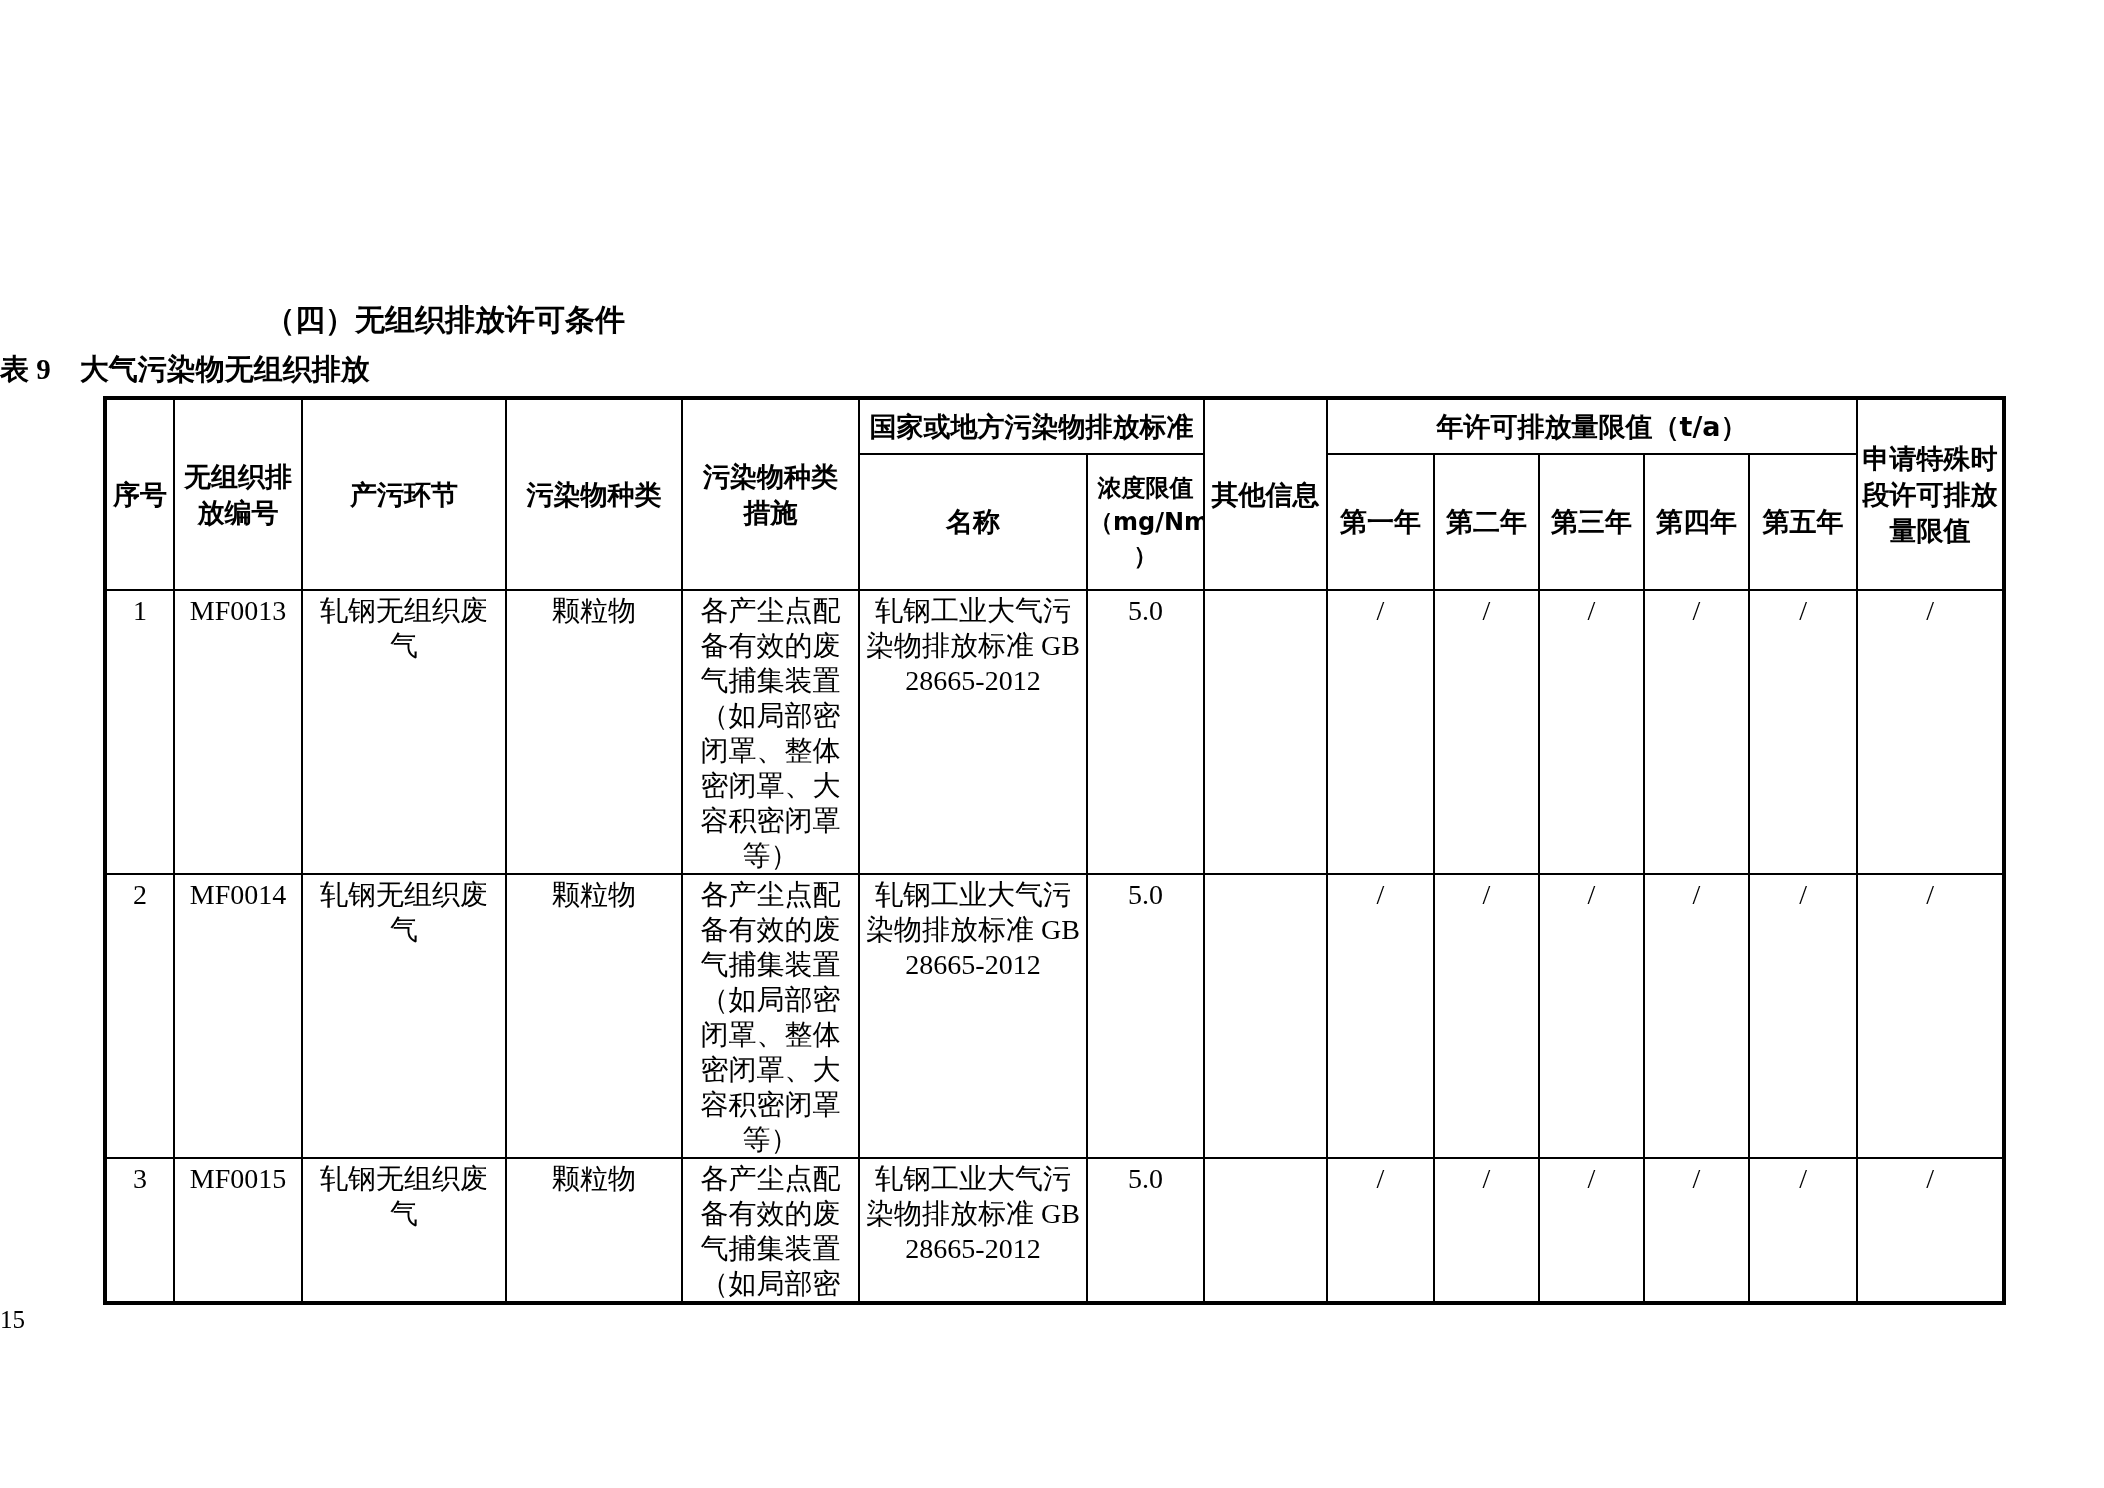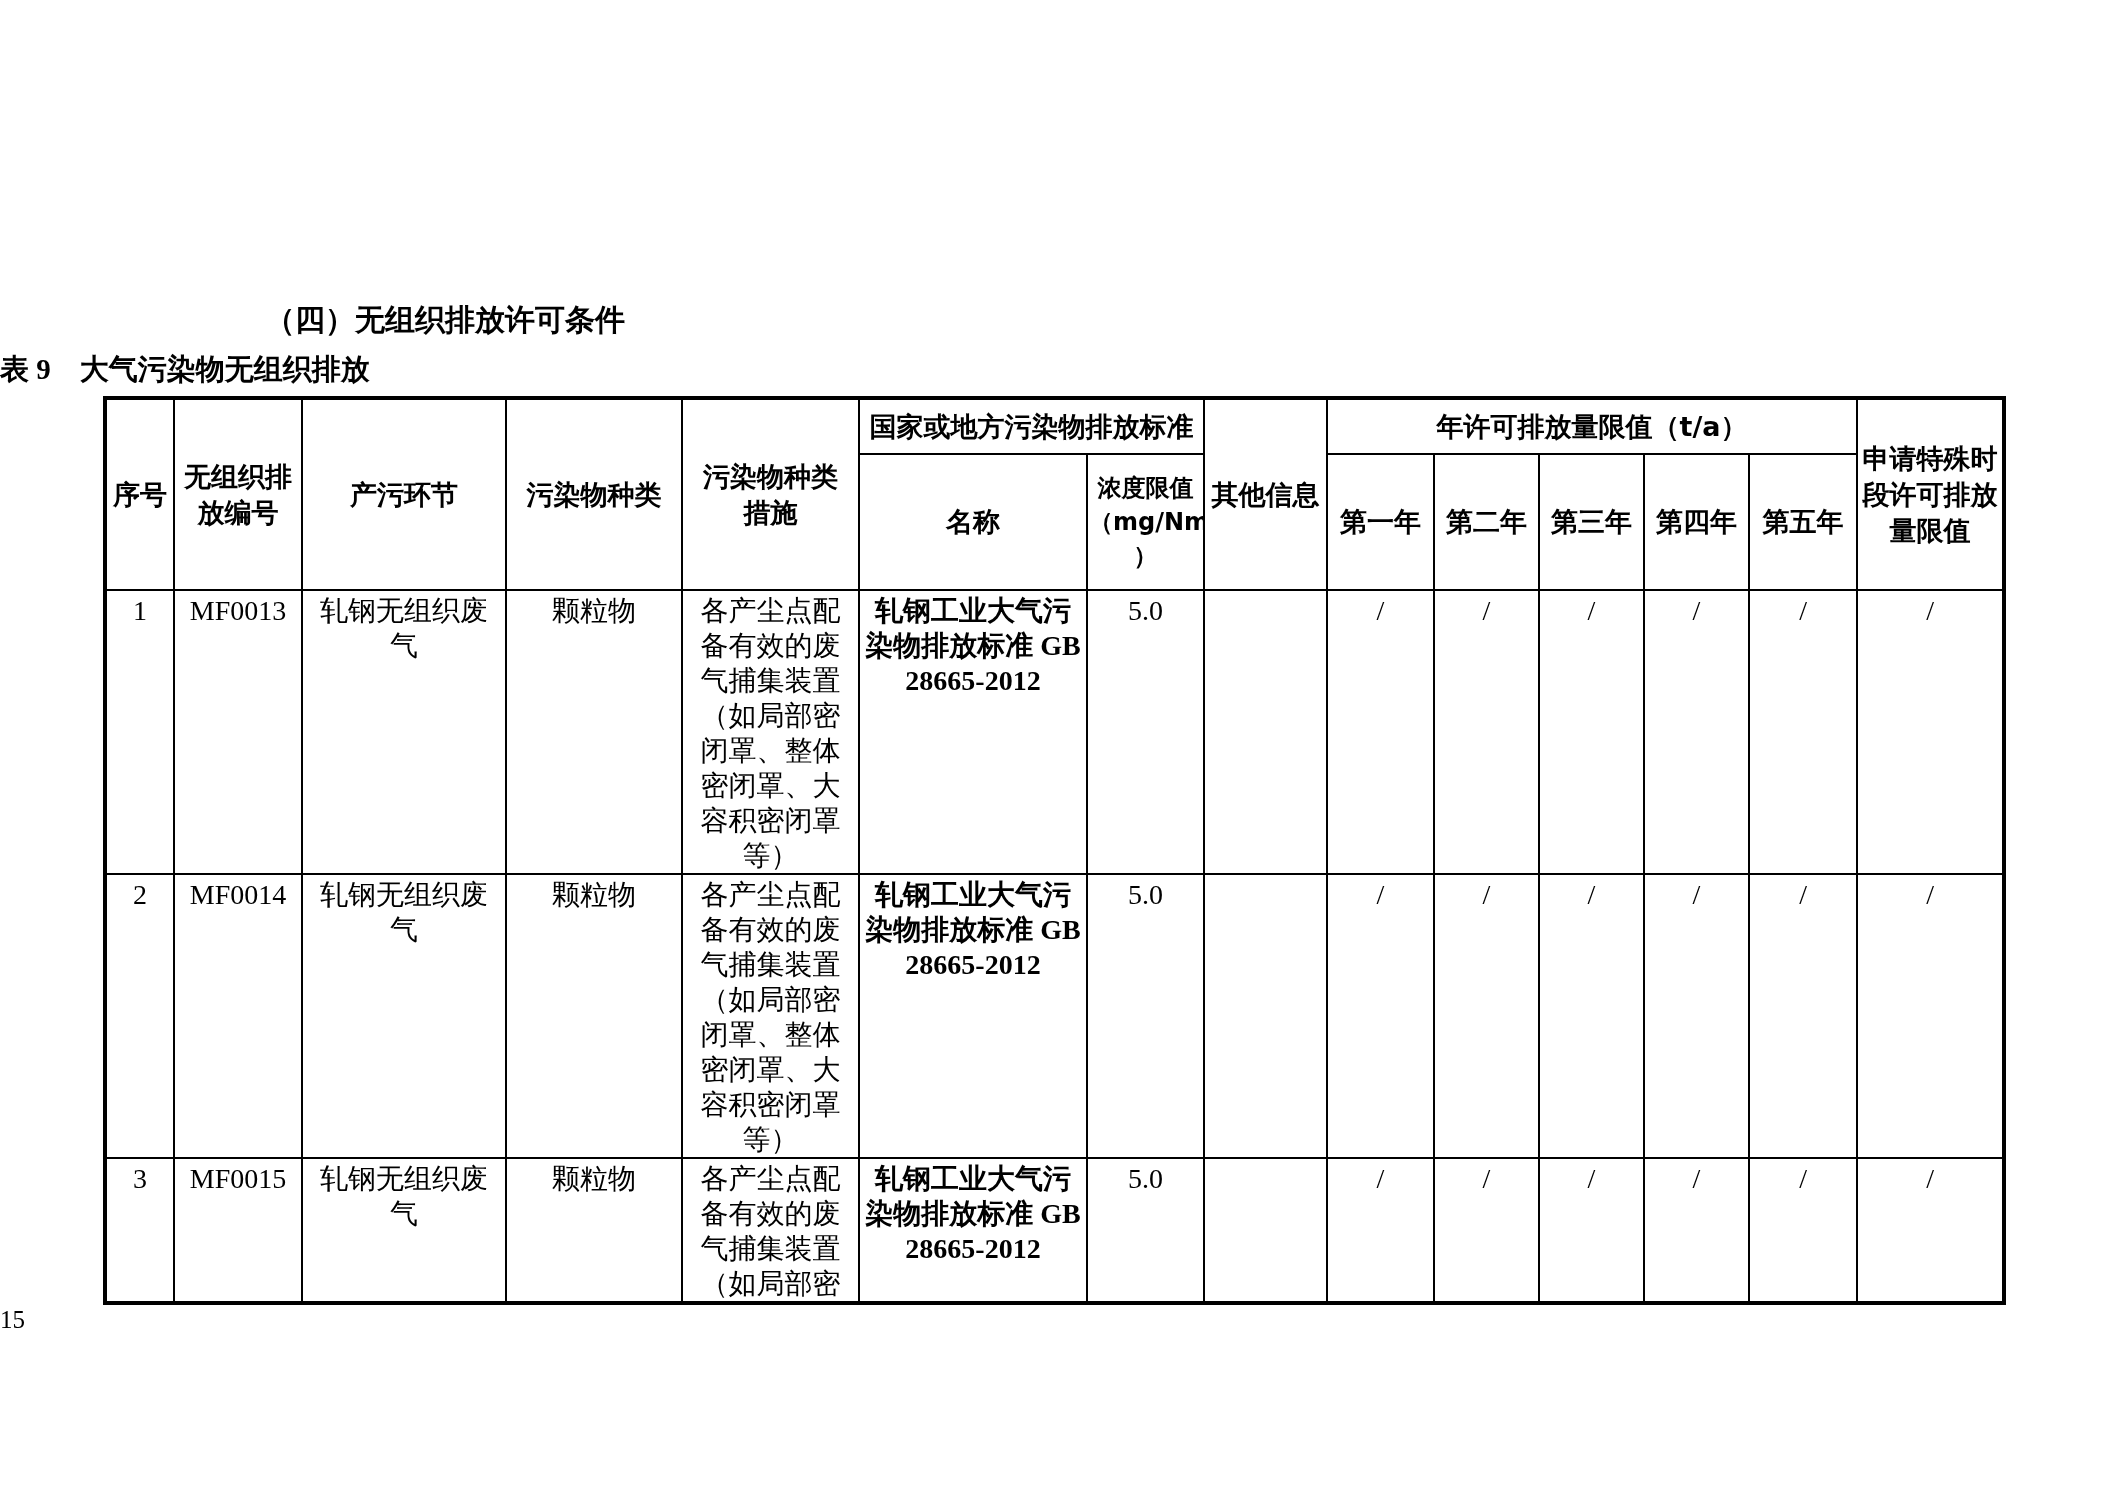--- a/index.html
+++ b/index.html
@@ -72,21 +72,20 @@
   }
   table.emissions-table td {
     font-family: "Liberation Serif", "DejaVu Serif", serif;
     font-size: 28px;
     line-height: 35px;
     vertical-align: top;
     padding: 2px 6px 0 6px;
   }
   table.emissions-table td.cell-standard-name {
     padding: 2px 4px 0 4px;
-    font-weight: bold;
   }
   tr.hrow-1 { height: 56px; }
   tr.hrow-2 { height: 100px; }
   tr.drow-1 { height: 281px; }
   tr.drow-2 { height: 269px; }
   tr.drow-3 { height: 140px; }
   .page-number {
     position: absolute;
     left: 0;
     top: 1306px;

